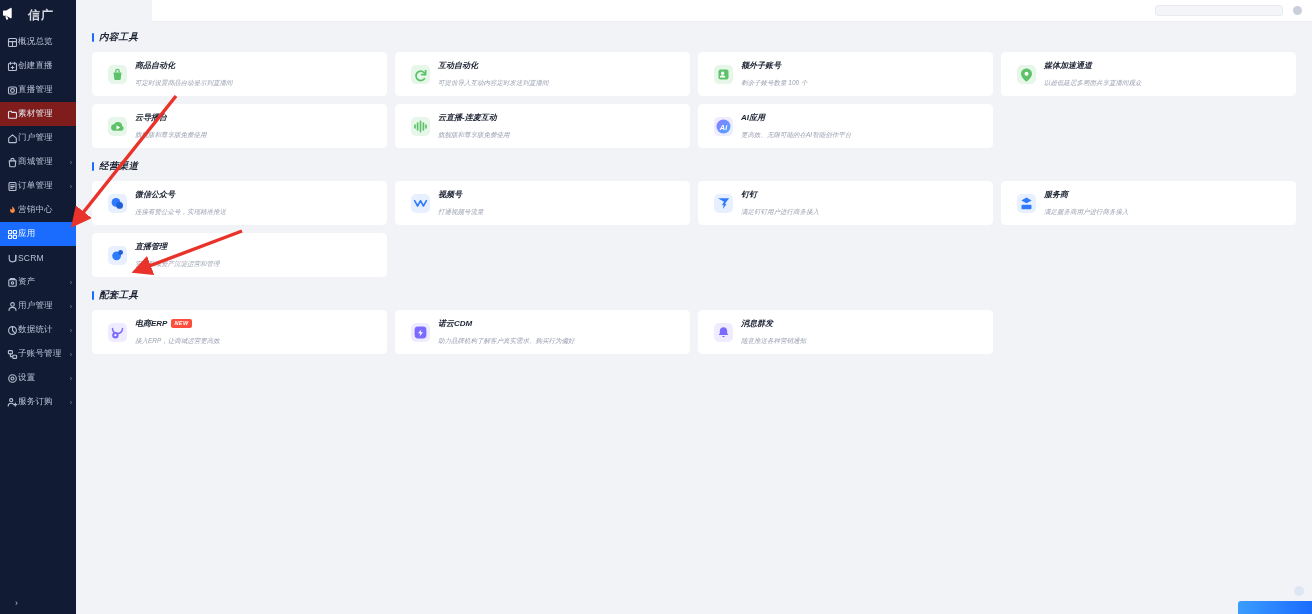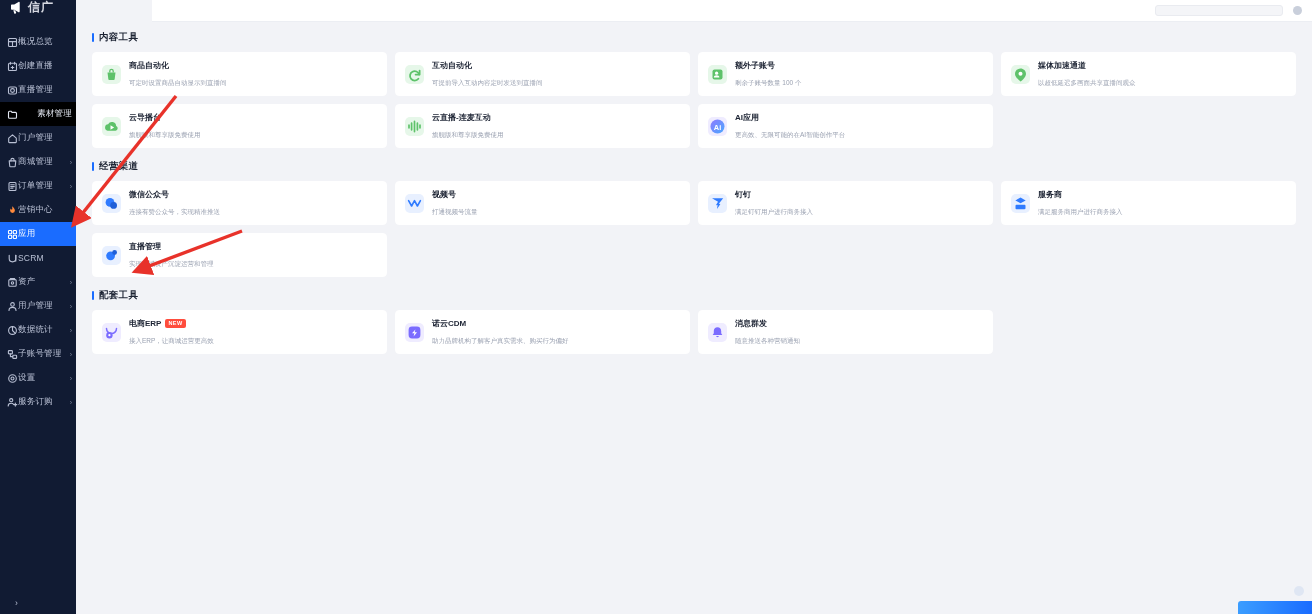--- a/index.html
+++ b/index.html
@@ -13,43 +13,43 @@
 
   
   .sidebar {
     width: 76px; height: 614px;
     background: #111b33;
     flex: 0 0 76px;
     position: relative;
     display: flex; flex-direction: column;
   }
   .brand {
-    height: 22px; display: flex; align-items: flex-start;
-    padding-left: 8px; gap: 4px; overflow: hidden;
+    height: 22px; display: flex; align-items: flex-end;
+    padding-left: 0; gap: 12px; overflow: hidden;
   }
   .brand-mark { width: 16px; height: 16px; color: #ffffff; display:block; }
   .brand-text {
     color: #e8eaf1; font-size: 12px; font-weight: bold;
     letter-spacing: 1px; line-height: 14px; opacity: .92;
   }
   .nav { margin-top: 8px; display: flex; flex-direction: column; }
   .nav-item {
     height: 24px; display: flex; align-items: center;
     padding: 0 4px 0 7px;
     color: #b9c0d4; font-size: 8.5px; cursor: pointer;
     position: relative;
   }
   .nav-item .ico { width: 11px; height: 11px; flex: 0 0 11px; display:block; }
   .nav-item .ico svg { width: 11px; height: 11px; display:block; }
   .nav-item .lbl { white-space: nowrap; letter-spacing: .2px; }
   .nav-item .arrow {
     margin-left: auto; font-size: 7px; color: #7b8399; line-height: 1;
   }
   .nav-item.active { background: #1a6cff; color: #ffffff; }
-  .nav-item.semi { background: #000000; color: #e3e7f1; justify-content: space-between; }
+  .nav-item.semi { background: #7f1d1d; color: #e3e7f1; }
   .nav-item.fire .ico { color: #ff8a3d; }
   .nav-bottom {
     position: absolute; bottom: 0; left: 0; right: 0;
     height: 22px; display:flex; align-items:center;
     gap: 4px; padding: 0 4px 0 7px;
     color: #b9c0d4; font-size: 8.5px;
   }
 
   
   .topbar {
@@ -68,20 +68,21 @@
   }
 
   
   .main {
     flex: 1; height: 614px; position: relative;
     padding: 22px 0 0 0; overflow: hidden;
   }
   .content {
     background: #f2f3f7; min-height: 592px;
     padding: 9px 16px 0 16px;
+    font-style: italic;
   }
 
   .section-title {
     display: flex; align-items: center; gap: 5px;
     font-size: 9.5px; font-weight: bold; color: #1c2333;
     margin: 0 0 8px 0; letter-spacing: .3px;
   }
   .section-title .bar {
     width: 2px; height: 9px; background: #1a6cff; border-radius: 1px; display:block;
   }
@@ -93,21 +94,21 @@
   }
   .card {
     background: #ffffff; border-radius: 4px;
     height: 44px; display: flex; align-items: center;
     padding: 0 9px; gap: 8px; cursor: pointer;
     border: 1px solid #ffffff;
   }
   .card-icon {
     width: 19px; height: 19px; flex: 0 0 19px;
     border-radius: 5px; position: relative;
-    display: flex; align-items: center; justify-content: flex-start;
+    display: flex; align-items: center; justify-content: flex-start; margin-left: 6px;
   }
   .card-icon svg { width: 19px; height: 19px; display: block; }
   .card-body { min-width: 0; }
   .card-title {
     font-size: 8px; font-weight: bold; color: #1c2333;
     line-height: 11px; white-space: nowrap;
     display: flex; align-items: center; gap: 4px;
   }
   .card-desc {
     font-size: 6.5px; color: #9aa1b1; line-height: 10px;

